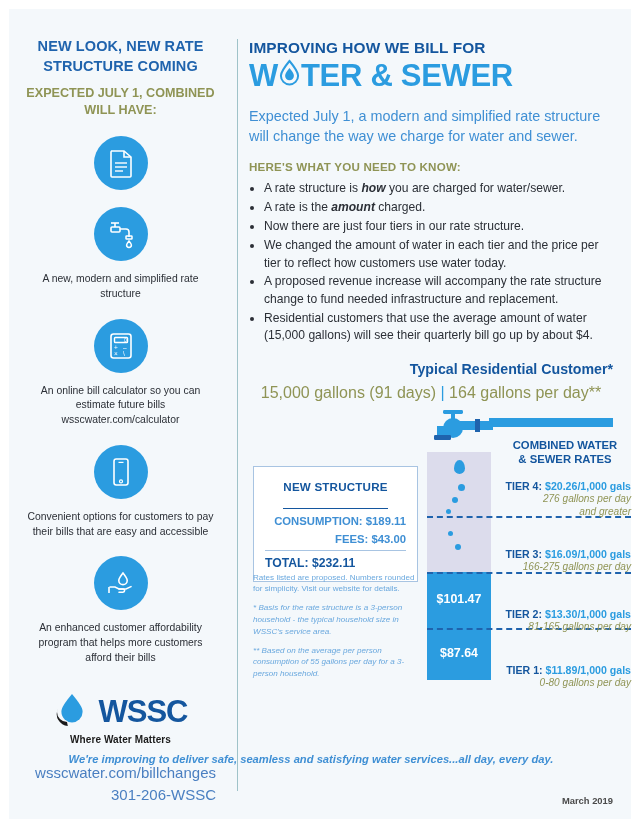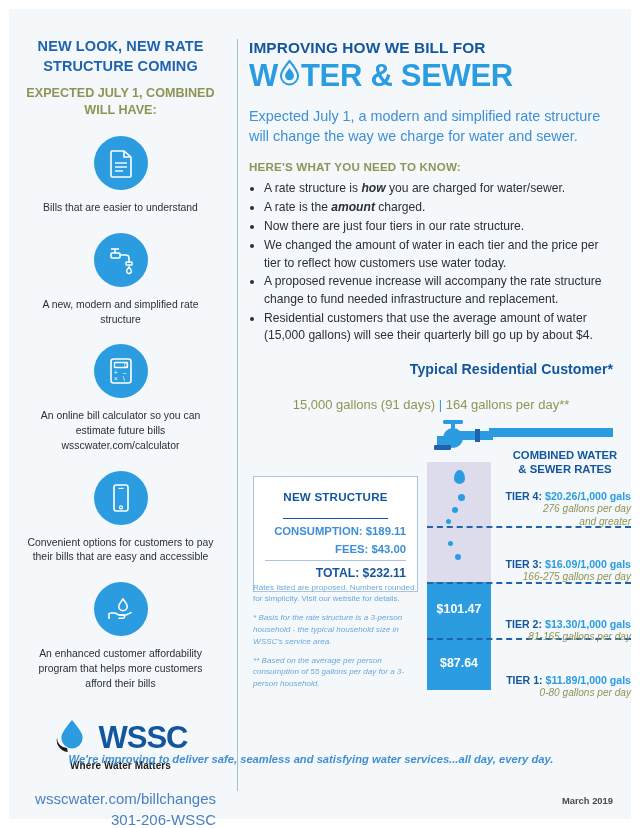--- a/index.html
+++ b/index.html
@@ -132,24 +132,24 @@
 
   
   .tc-head {
     margin-top: 16px;
     text-align: right;
     color: #14569e;
     font-size: 14.2px;
     font-weight: bold;
   }
   .tc-sub {
-    margin-top: 20px;
+    margin-top: 7px;
     text-align: center;
     color: #8f9455;
-    font-size: 13px;
+    font-size: 16px;
   }
   .tc-sub .sep { color: #2b9ce0; }
 
   .chart-area { position: relative; margin-top: 10px; height: 270px; }
 
   
   .ns-box {
     position: absolute; left: 4px; top: 54px;
     width: 165px;
     border: 1.3px solid #a8c4e2;
@@ -171,21 +171,20 @@
   .ns-line {
     margin-top: 6px;
     text-align: right;
     color: #3f8fd4;
     font-size: 11.3px;
     font-weight: bold;
   }
   .ns-rule { margin-top: 5px; border-top: 1.3px solid #a8c4e2; }
   .ns-total {
     margin-top: 5px;
-    text-align: right;
     color: #14569e;
     font-size: 12.2px;
     font-weight: bold;
   }
 
   .notes {
     position: absolute; left: 4px; top: 160px;
     width: 170px;
     color: #6aa8de;
     font-size: 8.1px;
@@ -282,21 +281,20 @@
     <div class="feature">
       <div class="f-icon">
         <svg width="28" height="30" viewBox="0 0 28 30">
           <path d="M4 3 h13 l7 6 v19 a1 1 0 0 1 -1 1 H5 a1 1 0 0 1 -1 -1 V4 a1 1 0 0 1 1 -1 z" fill="none" stroke="#fff" stroke-width="1.6"></path>
           <path d="M17 3 v6 h7" fill="none" stroke="#fff" stroke-width="1.6"></path>
           <line x1="8" y1="15" x2="20" y2="15" stroke="#fff" stroke-width="1.4"></line>
           <line x1="8" y1="19" x2="20" y2="19" stroke="#fff" stroke-width="1.4"></line>
           <line x1="8" y1="23" x2="16" y2="23" stroke="#fff" stroke-width="1.4"></line>
         </svg>
       </div>
-      <div class="f-text">Bills that are easier to understand</div>
     </div>
 
     <div class="feature">
       <div class="f-icon">
         <svg width="30" height="30" viewBox="0 0 30 30">
           <rect x="5" y="8" width="9" height="5" rx="1" fill="none" stroke="#fff" stroke-width="1.6"></rect>
           <path d="M14 10 h6 a3 3 0 0 1 3 3 v5" fill="none" stroke="#fff" stroke-width="1.6"></path>
           <rect x="20" y="17" width="6" height="3" rx="0.6" fill="none" stroke="#fff" stroke-width="1.5"></rect>
           <line x1="9" y1="4" x2="9" y2="8" stroke="#fff" stroke-width="1.6"></line>
           <line x1="5" y1="4" x2="13" y2="4" stroke="#fff" stroke-width="1.6"></line>

